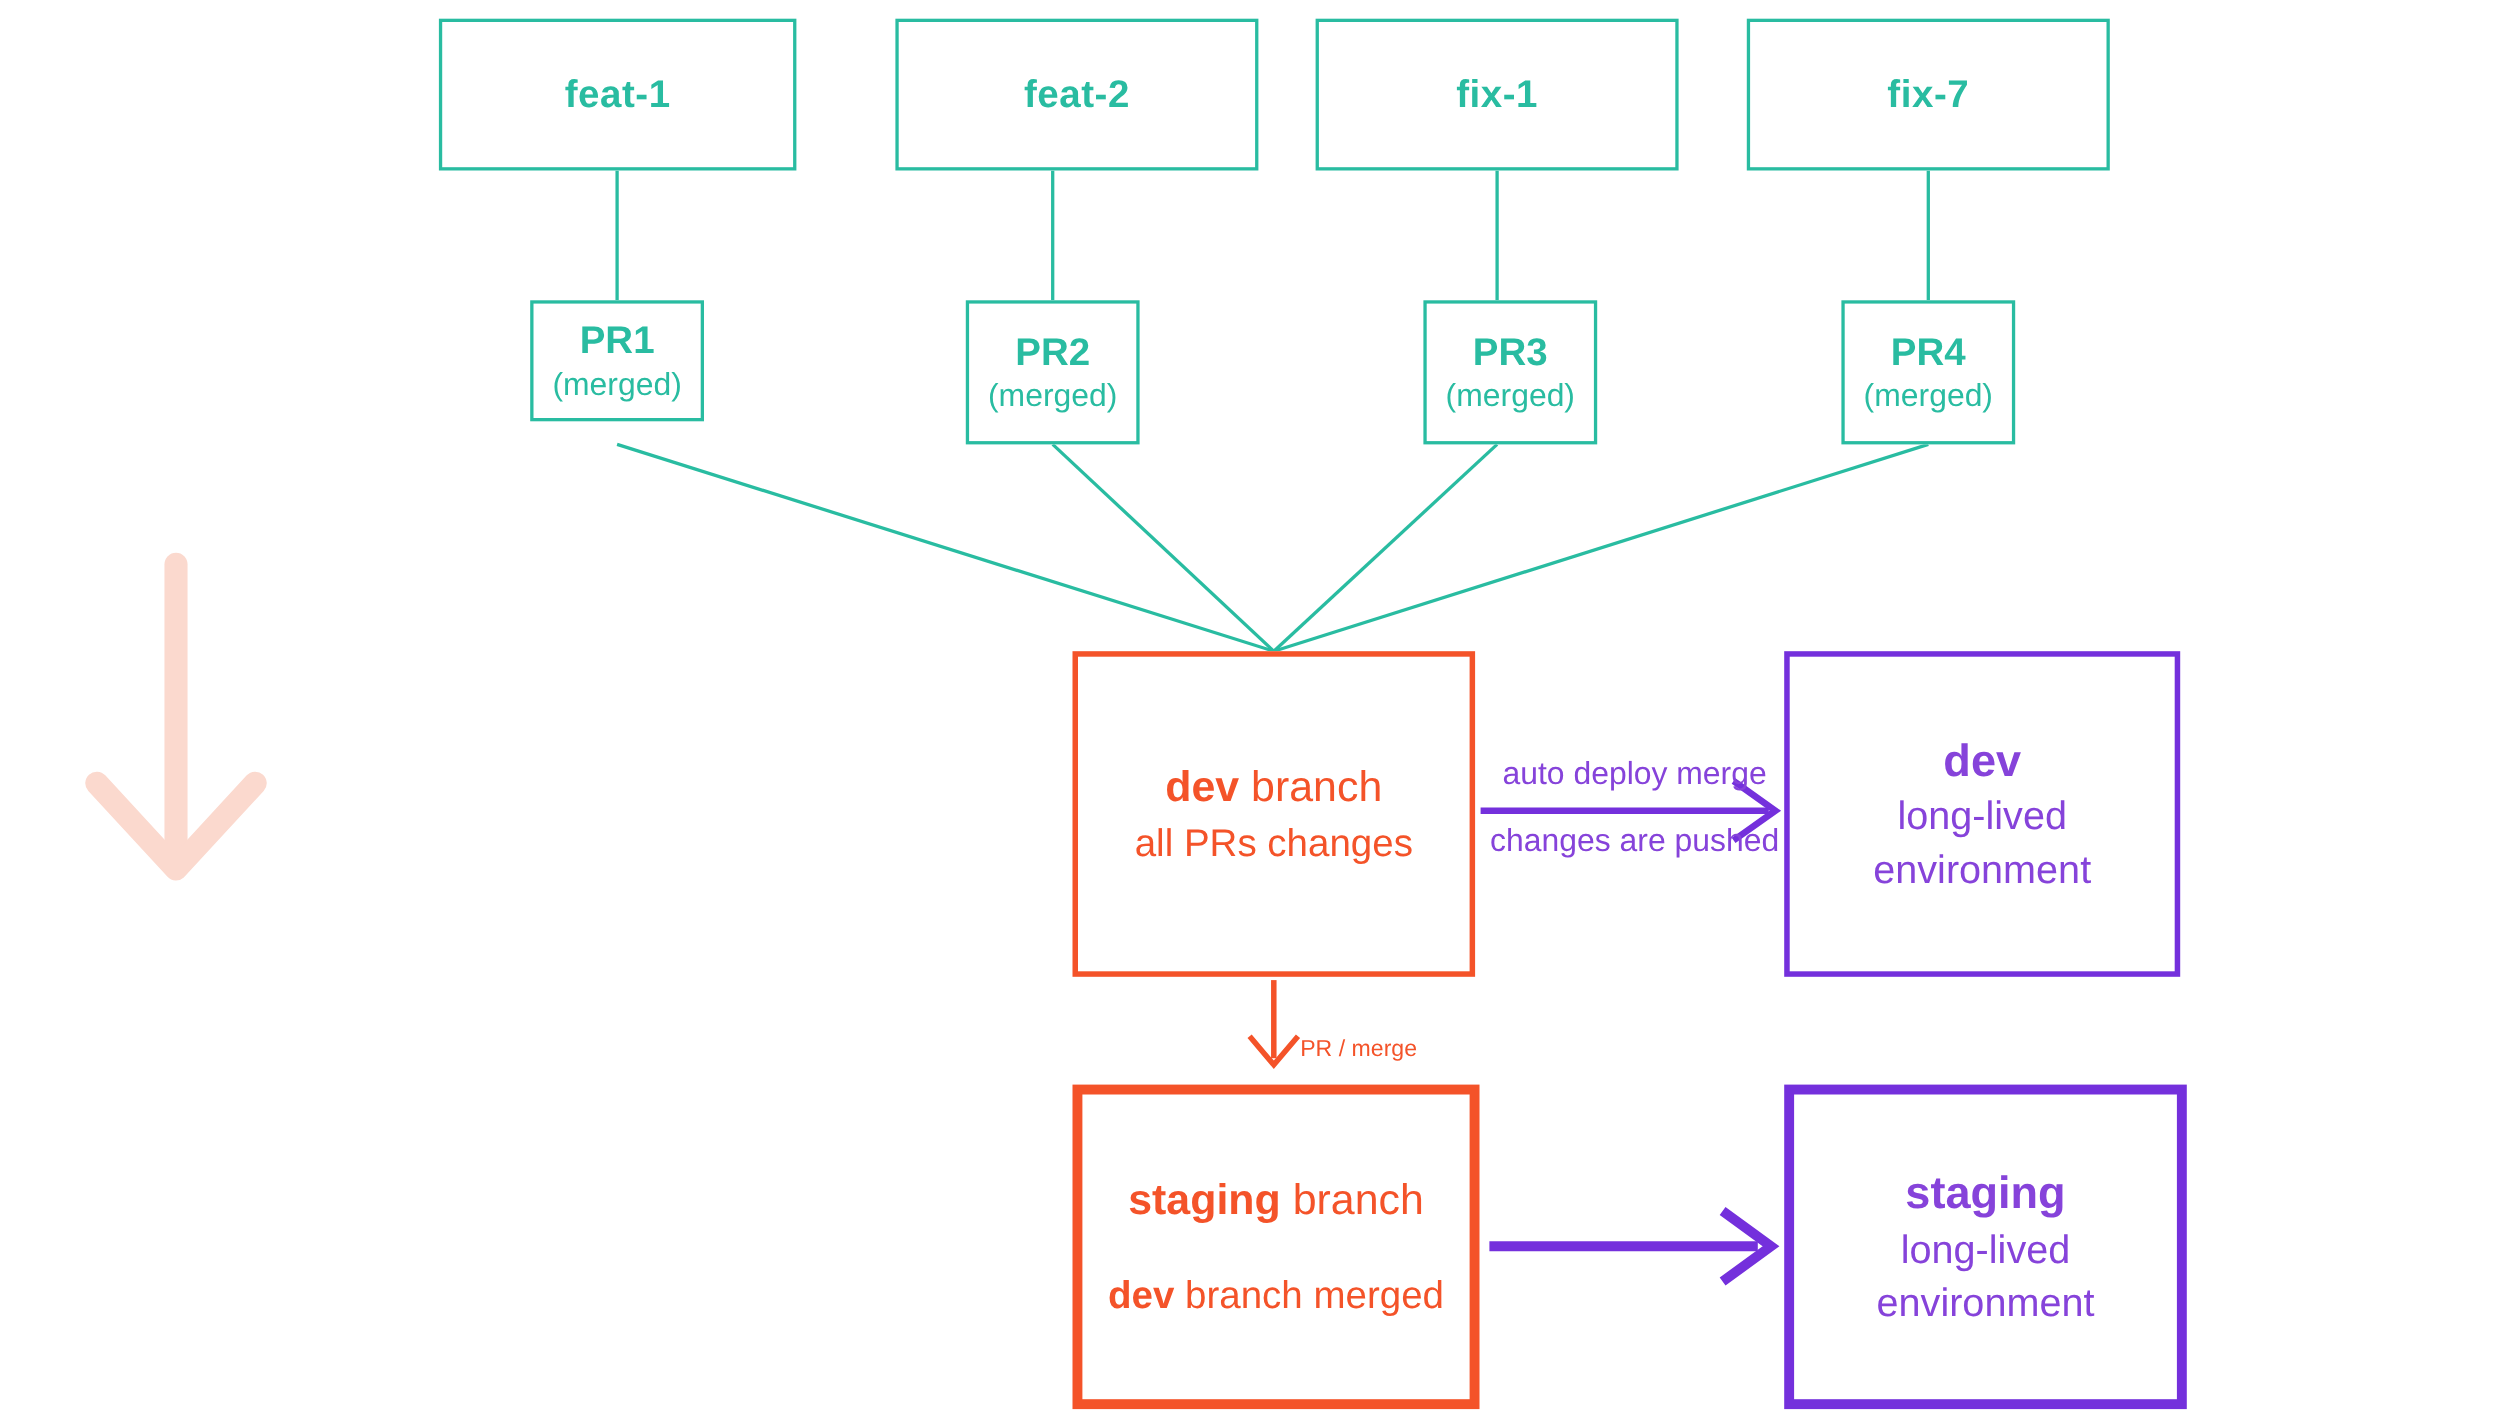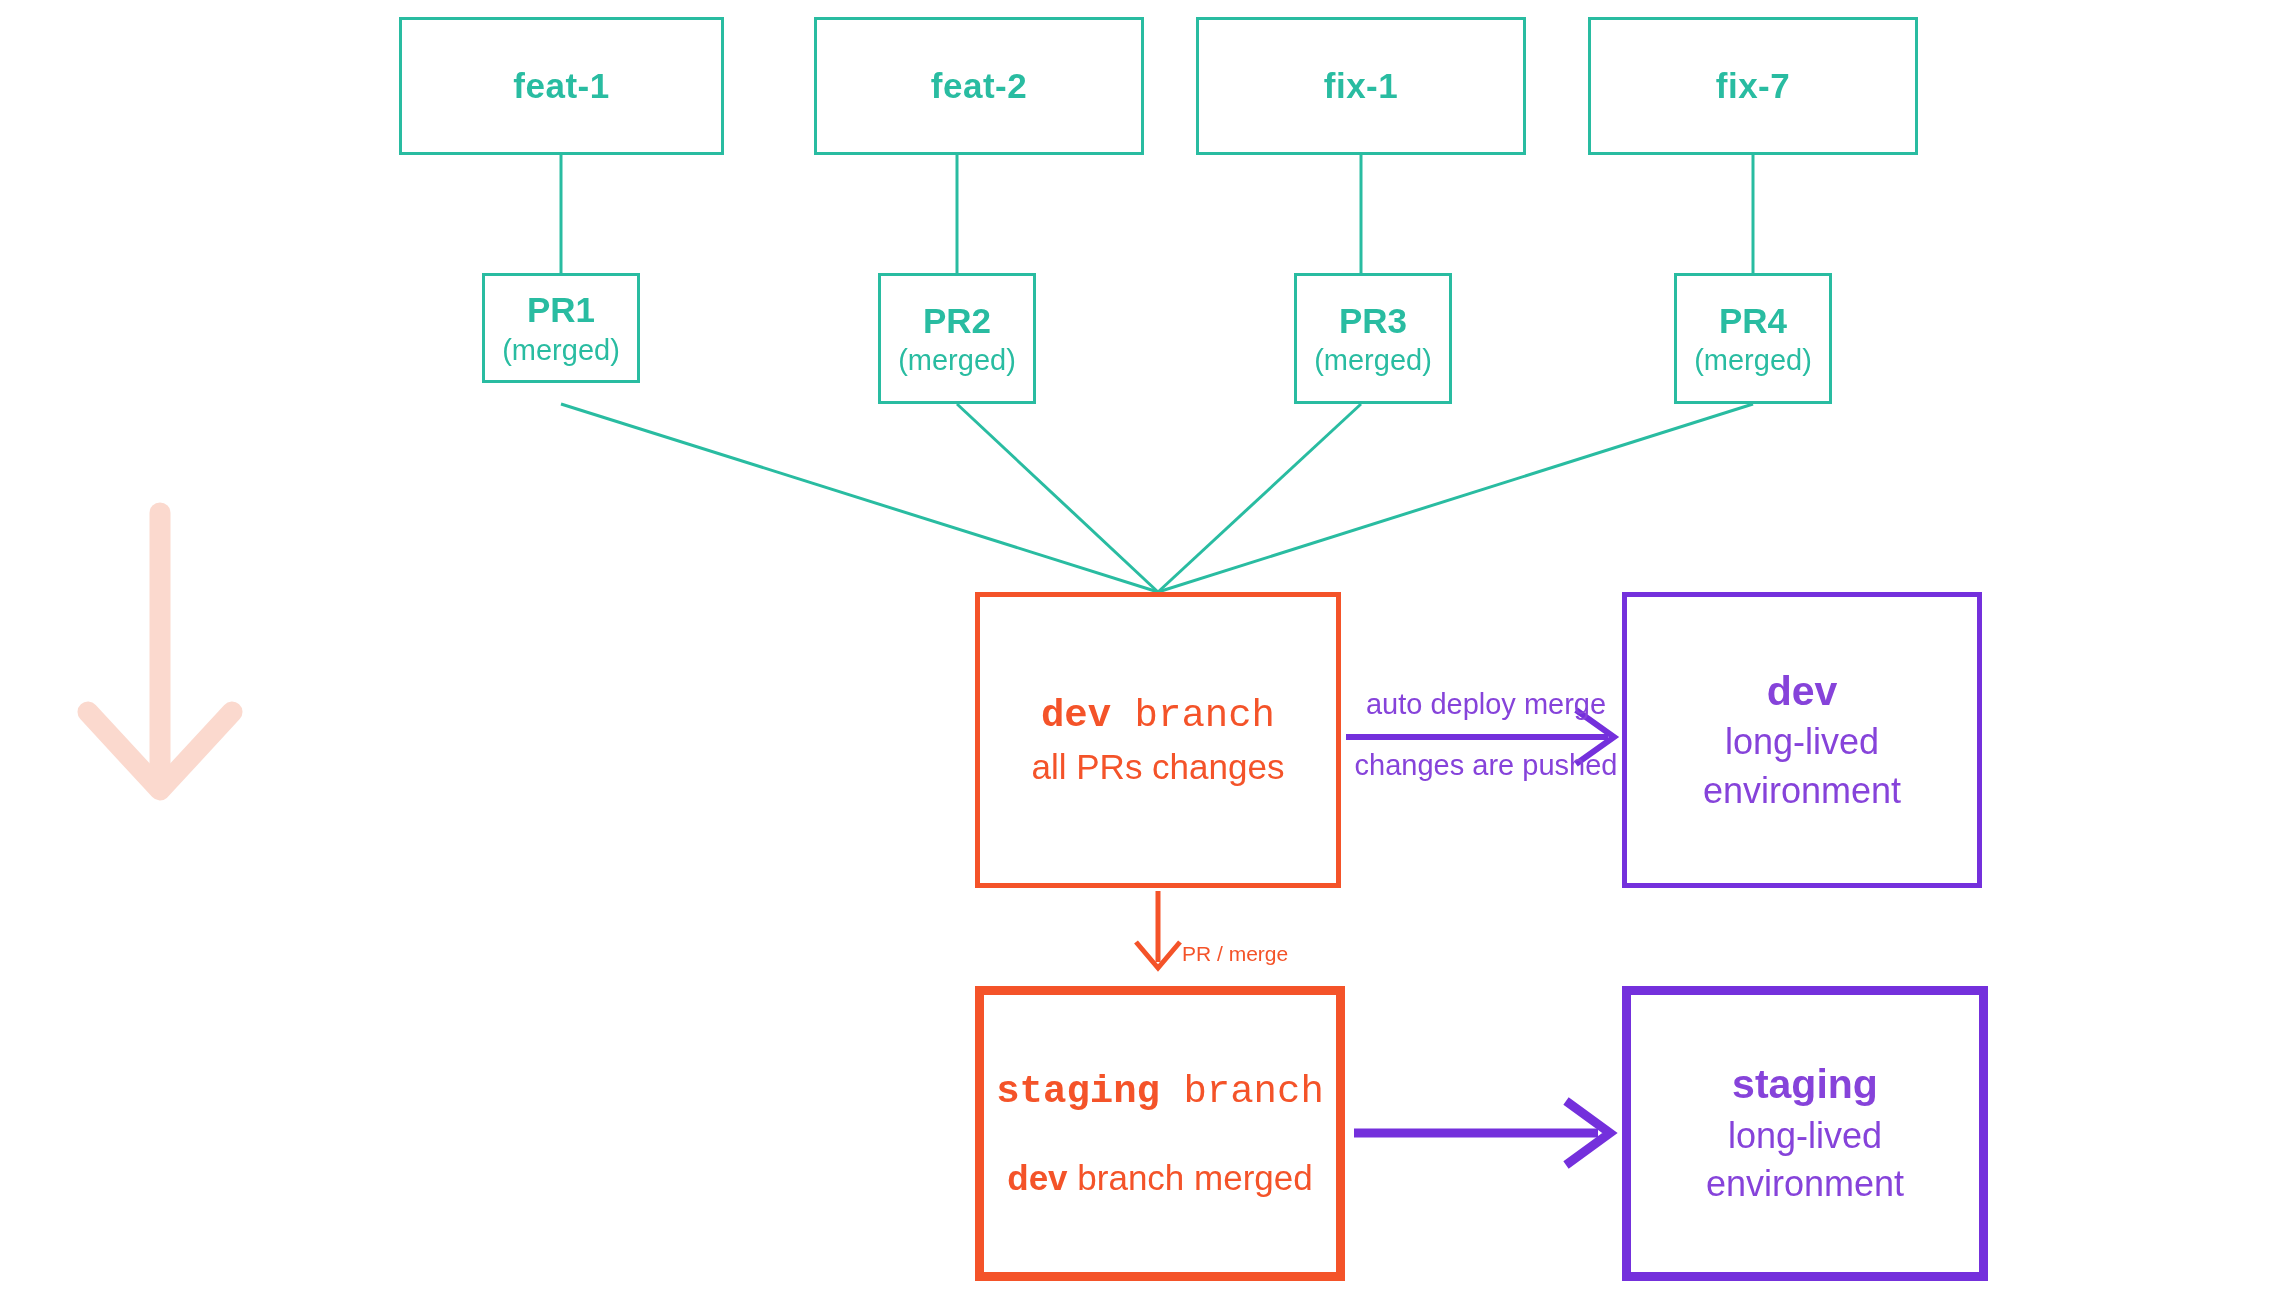--- a/index.html
+++ b/index.html
@@ -30,21 +30,21 @@
     text-align:center;
   }
   .teal-box{border:3px solid var(--teal);color:var(--teal);}
   .branch-top{font-size:35px;font-weight:bold;letter-spacing:0.5px;}
   .pr-title{font-size:35px;font-weight:bold;line-height:1.25;}
   .pr-status{font-size:29px;line-height:1.25;}
   .orange-box{border:5px solid var(--orange);color:var(--orange);}
   .orange-box.thick{border-width:9px;gap:36px;}
   .purple-box{border:5px solid var(--purple);color:var(--purple-text);}
   .purple-box.thick{border-width:9px;}
-  .big-line1{font-size:39px;line-height:1.35;font-family:Liberation Mono, monospace;}
+  .big-line1{font-size:39px;line-height:1.35;}
   .big-line2{font-size:35px;line-height:1.35;}
   .env-title{font-size:41px;font-weight:bold;line-height:1.3;}
   .env-line{font-size:36px;line-height:1.35;}
   .b{font-weight:bold;}
   .float-label{position:absolute;white-space:nowrap;}
   .auto-deploy{
     left:1340px;width:292px;text-align:center;
     color:var(--purple-text);font-size:29px;
   }
   .pr-merge{

